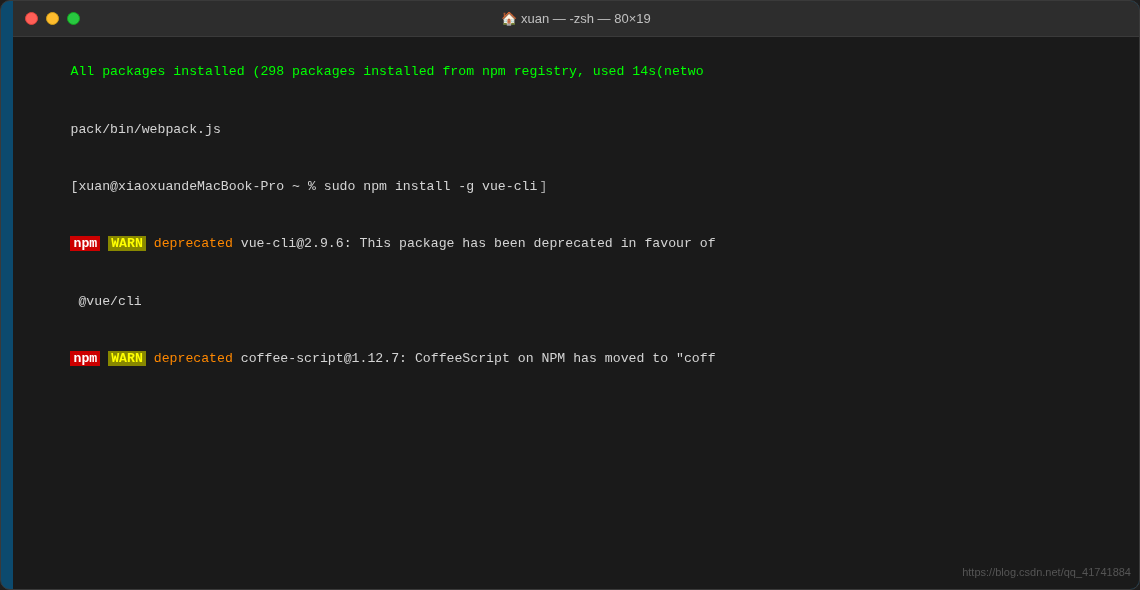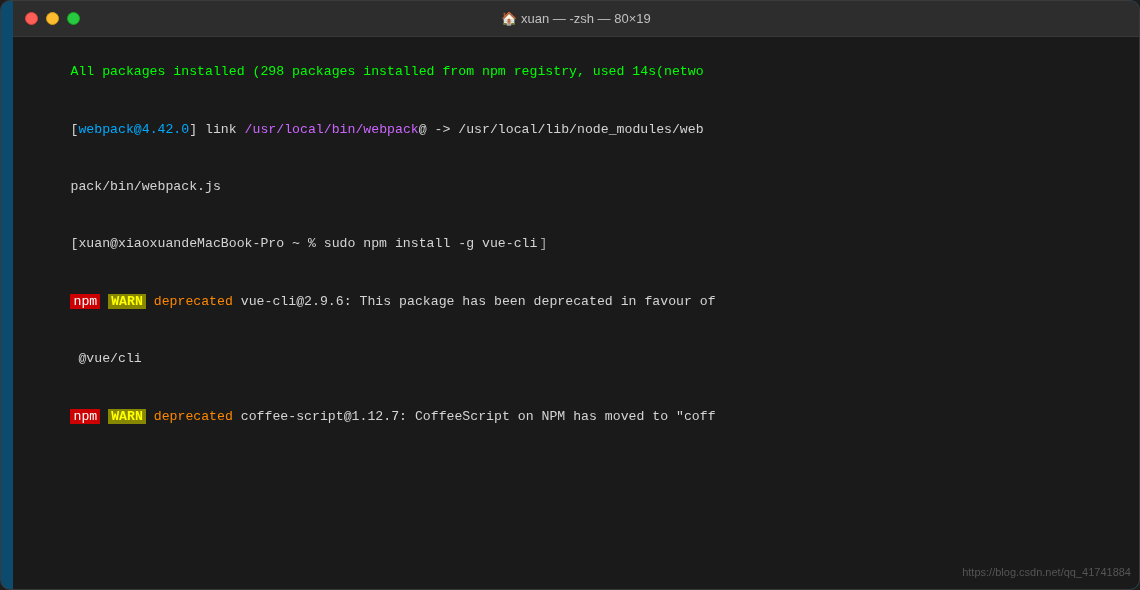--- a/index.html
+++ b/index.html
@@ -87,21 +87,21 @@
       word-break: break-all;
     }
     .bright-green { color: #00ff00; }
     .white { color: #d4d4d4; }
     .grey { color: #888; }
 
     .npm-badge {
       background: #cc0000;
       color: white;
       padding: 0 3px;
-      font-weight: normal;
+      font-weight: bold;
     }
 
     .warn-badge {
       background: #888800;
       color: #ffff00;
       padding: 0 3px;
       font-weight: bold;
     }
 
     .deprecated-text {
@@ -135,23 +135,20 @@
   </div>
 
   <div class="terminal-body">
 
 
     <div class="line">
       <span class="bright-green">All packages installed (298 packages installed from npm registry, used 14s(netwo</span>
     </div>
 
     <div class="line">
-      <span class="white">[</span><span style="color:#00aaff;">webpack@4.42.0</span><span class="white">] link </span><span style="color:#cc66ff;">/usr/local/bin/webpack</span><span class="white">@ -&gt; /usr/local/lib/node_modules/web</span>
-    </div>
-    <div class="line">
       <span class="white">pack/bin/webpack.js</span>
     </div>
 
     <div class="line">
       <span class="white">[xuan@xiaoxuandeMacBook-Pro ~ % sudo npm install -g vue-cli</span><span style="color:#888; float:right;"></span><span style="color:#aaaaaa; margin-left:2px;">]</span>
     </div>
 
 
     <div class="line">
       <span class="npm-badge">npm</span><span> </span><span class="warn-badge">WARN</span><span class="deprecated-text"> deprecated</span><span class="white"> vue-cli@2.9.6: This package has been deprecated in favour of</span>

